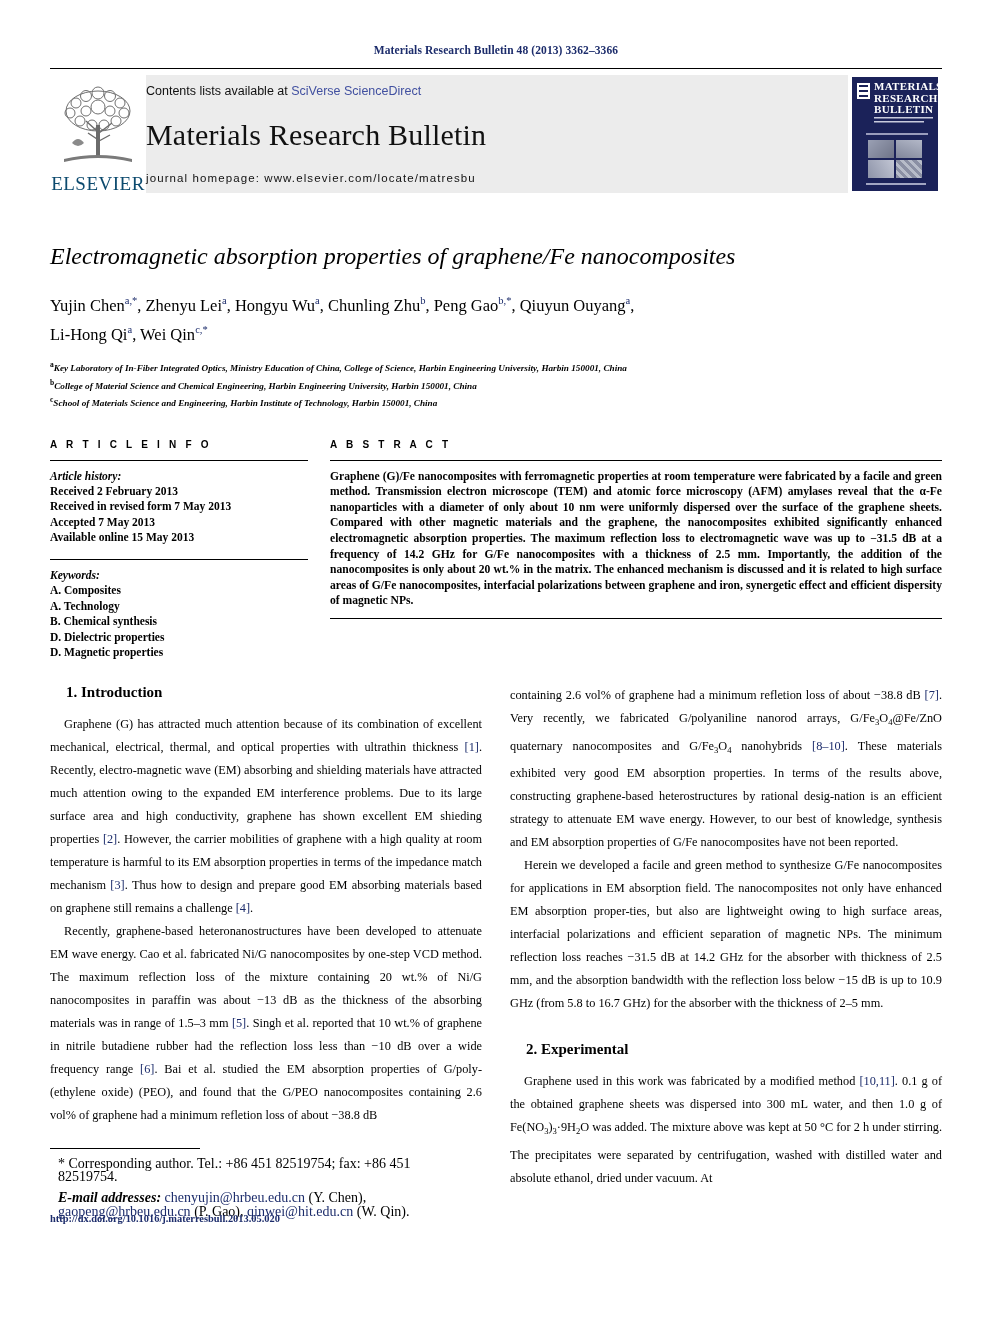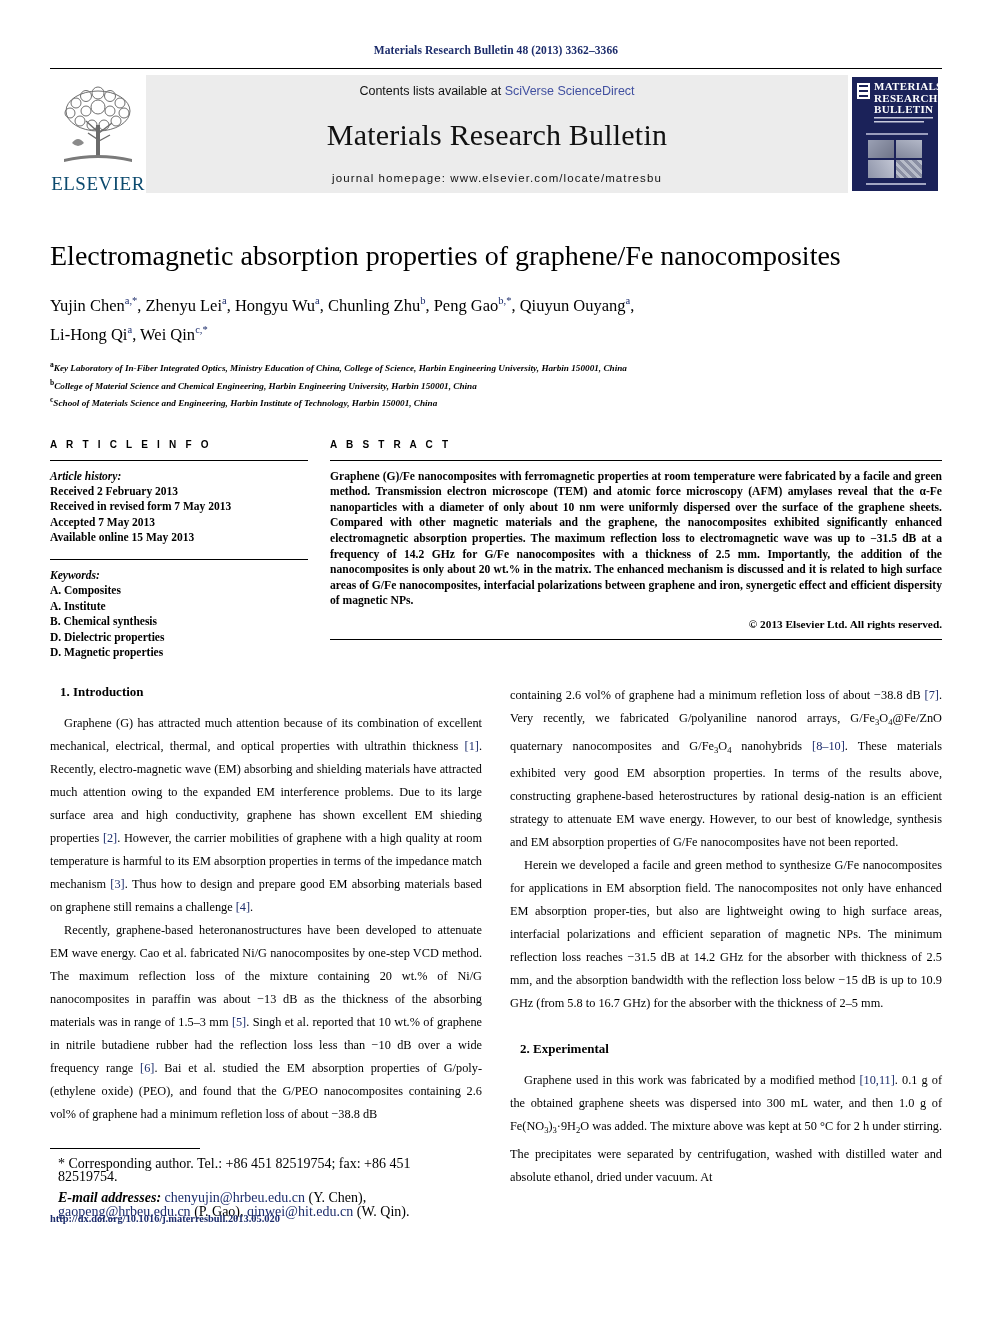--- a/index.html
+++ b/index.html
@@ -49,21 +49,21 @@
     color:#0c4a6e;
     font-size: 19px;
     letter-spacing: .5px;
     line-height: 1;
     margin-top: 1px;
     font-weight: 400;
   }
   .banner-center {
     flex: 1 1 auto;
     background: #ececec;
-    display:flex; flex-direction:column; align-items:center; justify-content:space-between;
+    display:flex; flex-direction:column; align-items:flex-start; justify-content:space-between;
     padding: 9px 0 9px 0;
   }
   .contents-line {
     font-family: "Liberation Sans", sans-serif;
     font-size: 12.5px;
     color:#111;
   }
   .contents-line .sd { color:#4150a0; }
   .journal-title {
     font-family: "Liberation Serif", serif;
@@ -126,25 +126,26 @@
   .cover .cov-grid div:nth-child(4){ background:repeating-linear-gradient(45deg,#8b90a4 0 3px,#b7bcc9 3px 6px); }
   .cover .cov-foot{
     position:absolute; left:14px; right:12px; bottom:6px; height:2px;
     background:#b9bcd4; opacity:.85;
   }
 
   
   .title-block { margin: 48px 50px 0 50px; }
   h1.article-title {
     font-family:"Liberation Serif", serif;
-    font-size: 28px;
+    font-size: 24px;
     font-weight: 400;
     line-height: 30px;
     margin: 12px 0 18px 0;
     color:#000;
+    font-style:italic;
   }
   .authors {
     font-size: 16.5px;
     line-height: 24px;
     margin: 0 0 12px 0;
   }
   .authors sup { font-size: 10.5px; color:#1c2c6b; vertical-align: super; }
   .affils { margin-top: 4px; }
   .affil {
     font-size: 9.2px;
@@ -191,23 +192,23 @@
 
   
   .body-cols {
     margin: 24px 50px 0 50px;
     display:flex;
     gap: 28px;
   }
   .bcol { flex: 1 1 0; }
   h2.sec {
     font-family:"Liberation Serif", serif;
-    font-size: 13px;
-    font-weight: bold;
-    margin: 0 0 12px 10px;
+    font-size: 15px;
+    font-weight: bold;
+    margin: 0 0 12px 16px;
   }
   h2.sec.spaced { margin-top: 26px; }
   p.para {
     font-size: 12.3px;
     line-height: 23px;
     text-align: justify;
     margin: 0;
     text-indent: 14px;
     font-weight: normal;
   }
@@ -328,31 +329,30 @@
       <div class="sec-head">A R T I C L E  I N F O</div>
       <div class="rule"></div>
       <div class="info-label">Article history:</div>
       <div class="info-line">Received 2 February 2013</div>
       <div class="info-line">Received in revised form 7 May 2013</div>
       <div class="info-line">Accepted 7 May 2013</div>
       <div class="info-line">Available online 15 May 2013</div>
       <div class="rule-thin"></div>
       <div class="info-label">Keywords:</div>
       <div class="kw-line">A. Composites</div>
-      <div class="kw-line">A. Institute</div>
+      <div class="kw-line">A. Technology</div>
       <div class="kw-line">B. Chemical synthesis</div>
       <div class="kw-line">D. Dielectric properties</div>
       <div class="kw-line">D. Magnetic properties</div>
     </div>
 
     <div class="col-abs">
       <div class="sec-head">A B S T R A C T</div>
       <div class="rule"></div>
       <div class="abstract-body">Graphene (G)/Fe nanocomposites with ferromagnetic properties at room temperature were fabricated by a facile and green method. Transmission electron microscope (TEM) and atomic force microscopy (AFM) amylases reveal that the α-Fe nanoparticles with a diameter of only about 10 nm were uniformly dispersed over the surface of the graphene sheets. Compared with other magnetic materials and the graphene, the nanocomposites exhibited significantly enhanced electromagnetic absorption properties. The maximum reflection loss to electromagnetic wave was up to −31.5 dB at a frequency of 14.2 GHz for G/Fe nanocomposites with a thickness of 2.5 mm. Importantly, the addition of the nanocomposites is only about 20 wt.% in the matrix. The enhanced mechanism is discussed and it is related to high surface areas of G/Fe nanocomposites, interfacial polarizations between graphene and iron, synergetic effect and efficient dispersity of magnetic NPs.</div>
-      <div class="copyright">© 2013 Elsevier Ltd. All rights reserved.</div>
       <div class="abs-bottom-rule"></div>
     </div>
 
   </div>
 
   <div class="body-cols">
 
     <div class="bcol">
       <h2 class="sec">1. Introduction</h2>
 

